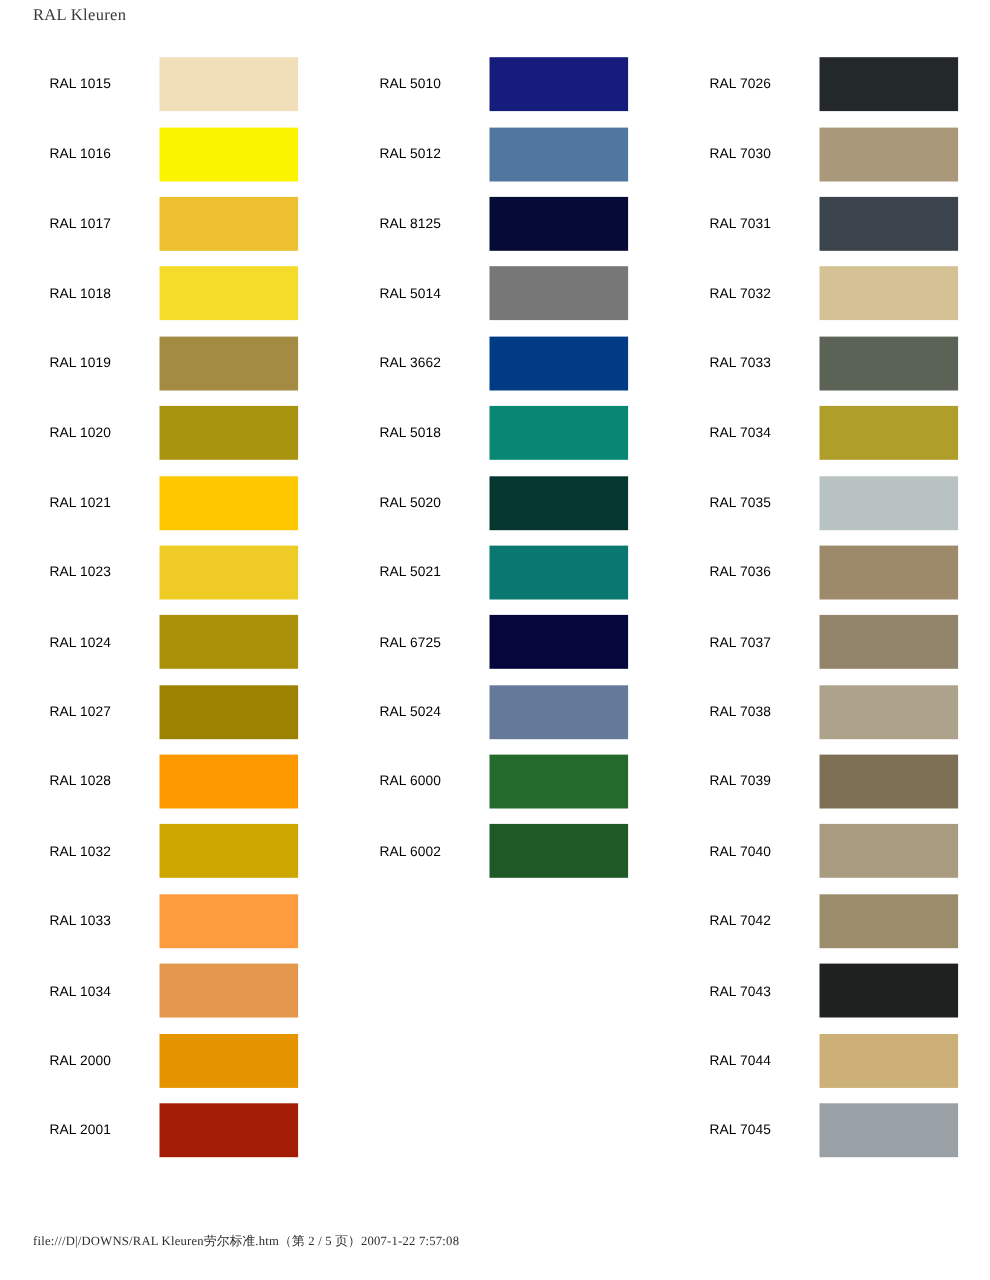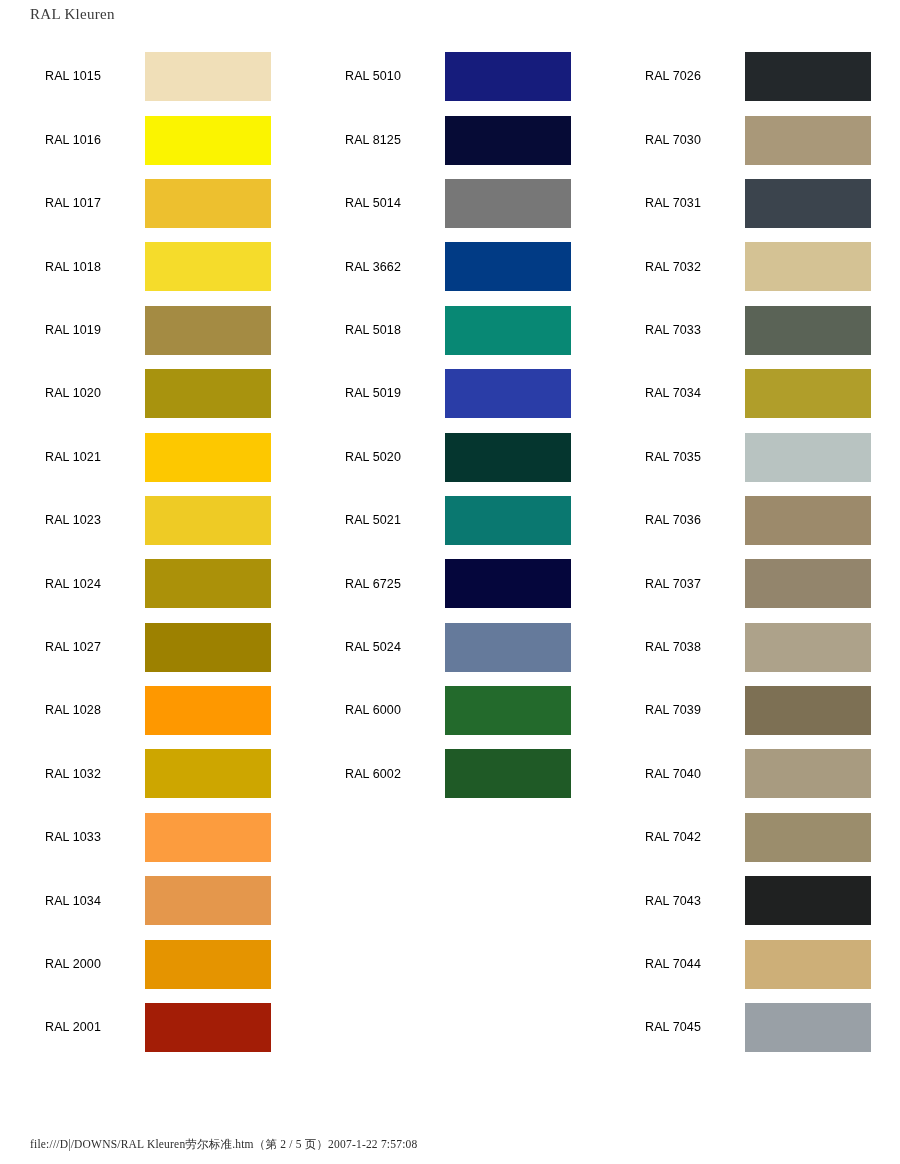--- a/index.html
+++ b/index.html
@@ -66,21 +66,21 @@
   .swatch-chip {
     width: 126px;
     height: 49px;
     flex: none;
   }
 
   
   #page-footer {
     position: absolute;
     left: 30px;
-    bottom: 12px;
+    bottom: 28px;
     font-family: "Liberation Serif", serif;
     font-size: 11.5px;
     letter-spacing: 0.2px;
     color: #2d2d2d;
     white-space: nowrap;
   }
 </style>
 </head>
 <body>
 
@@ -156,38 +156,38 @@
         <span class="swatch-chip" style="background-color: rgb(163, 29, 6);"></span>
       </div>
   </div>
 
   <div class="swatch-column col-2">
     <div class="swatch-row">
         <span class="swatch-label">RAL 5010</span>
         <span class="swatch-chip" style="background-color: rgb(22, 28, 124);"></span>
       </div>
     <div class="swatch-row">
+        <span class="swatch-label">RAL 5012</span>
+        <span class="swatch-chip" style="background-color: rgb(80, 119, 160);"></span>
+      </div>
+    <div class="swatch-row">
         <span class="swatch-label">RAL 8125</span>
         <span class="swatch-chip" style="background-color: rgb(6, 11, 54);"></span>
       </div>
     <div class="swatch-row">
         <span class="swatch-label">RAL 5014</span>
         <span class="swatch-chip" style="background-color: rgb(119, 119, 119);"></span>
       </div>
     <div class="swatch-row">
         <span class="swatch-label">RAL 3662</span>
         <span class="swatch-chip" style="background-color: rgb(1, 59, 133);"></span>
       </div>
     <div class="swatch-row">
         <span class="swatch-label">RAL 5018</span>
         <span class="swatch-chip" style="background-color: rgb(8, 136, 116);"></span>
-      </div>
-    <div class="swatch-row">
-        <span class="swatch-label">RAL 5019</span>
-        <span class="swatch-chip" style="background-color: rgb(42, 61, 167);"></span>
       </div>
     <div class="swatch-row">
         <span class="swatch-label">RAL 5020</span>
         <span class="swatch-chip" style="background-color: rgb(5, 54, 47);"></span>
       </div>
     <div class="swatch-row">
         <span class="swatch-label">RAL 5021</span>
         <span class="swatch-chip" style="background-color: rgb(10, 120, 112);"></span>
       </div>
     <div class="swatch-row">

